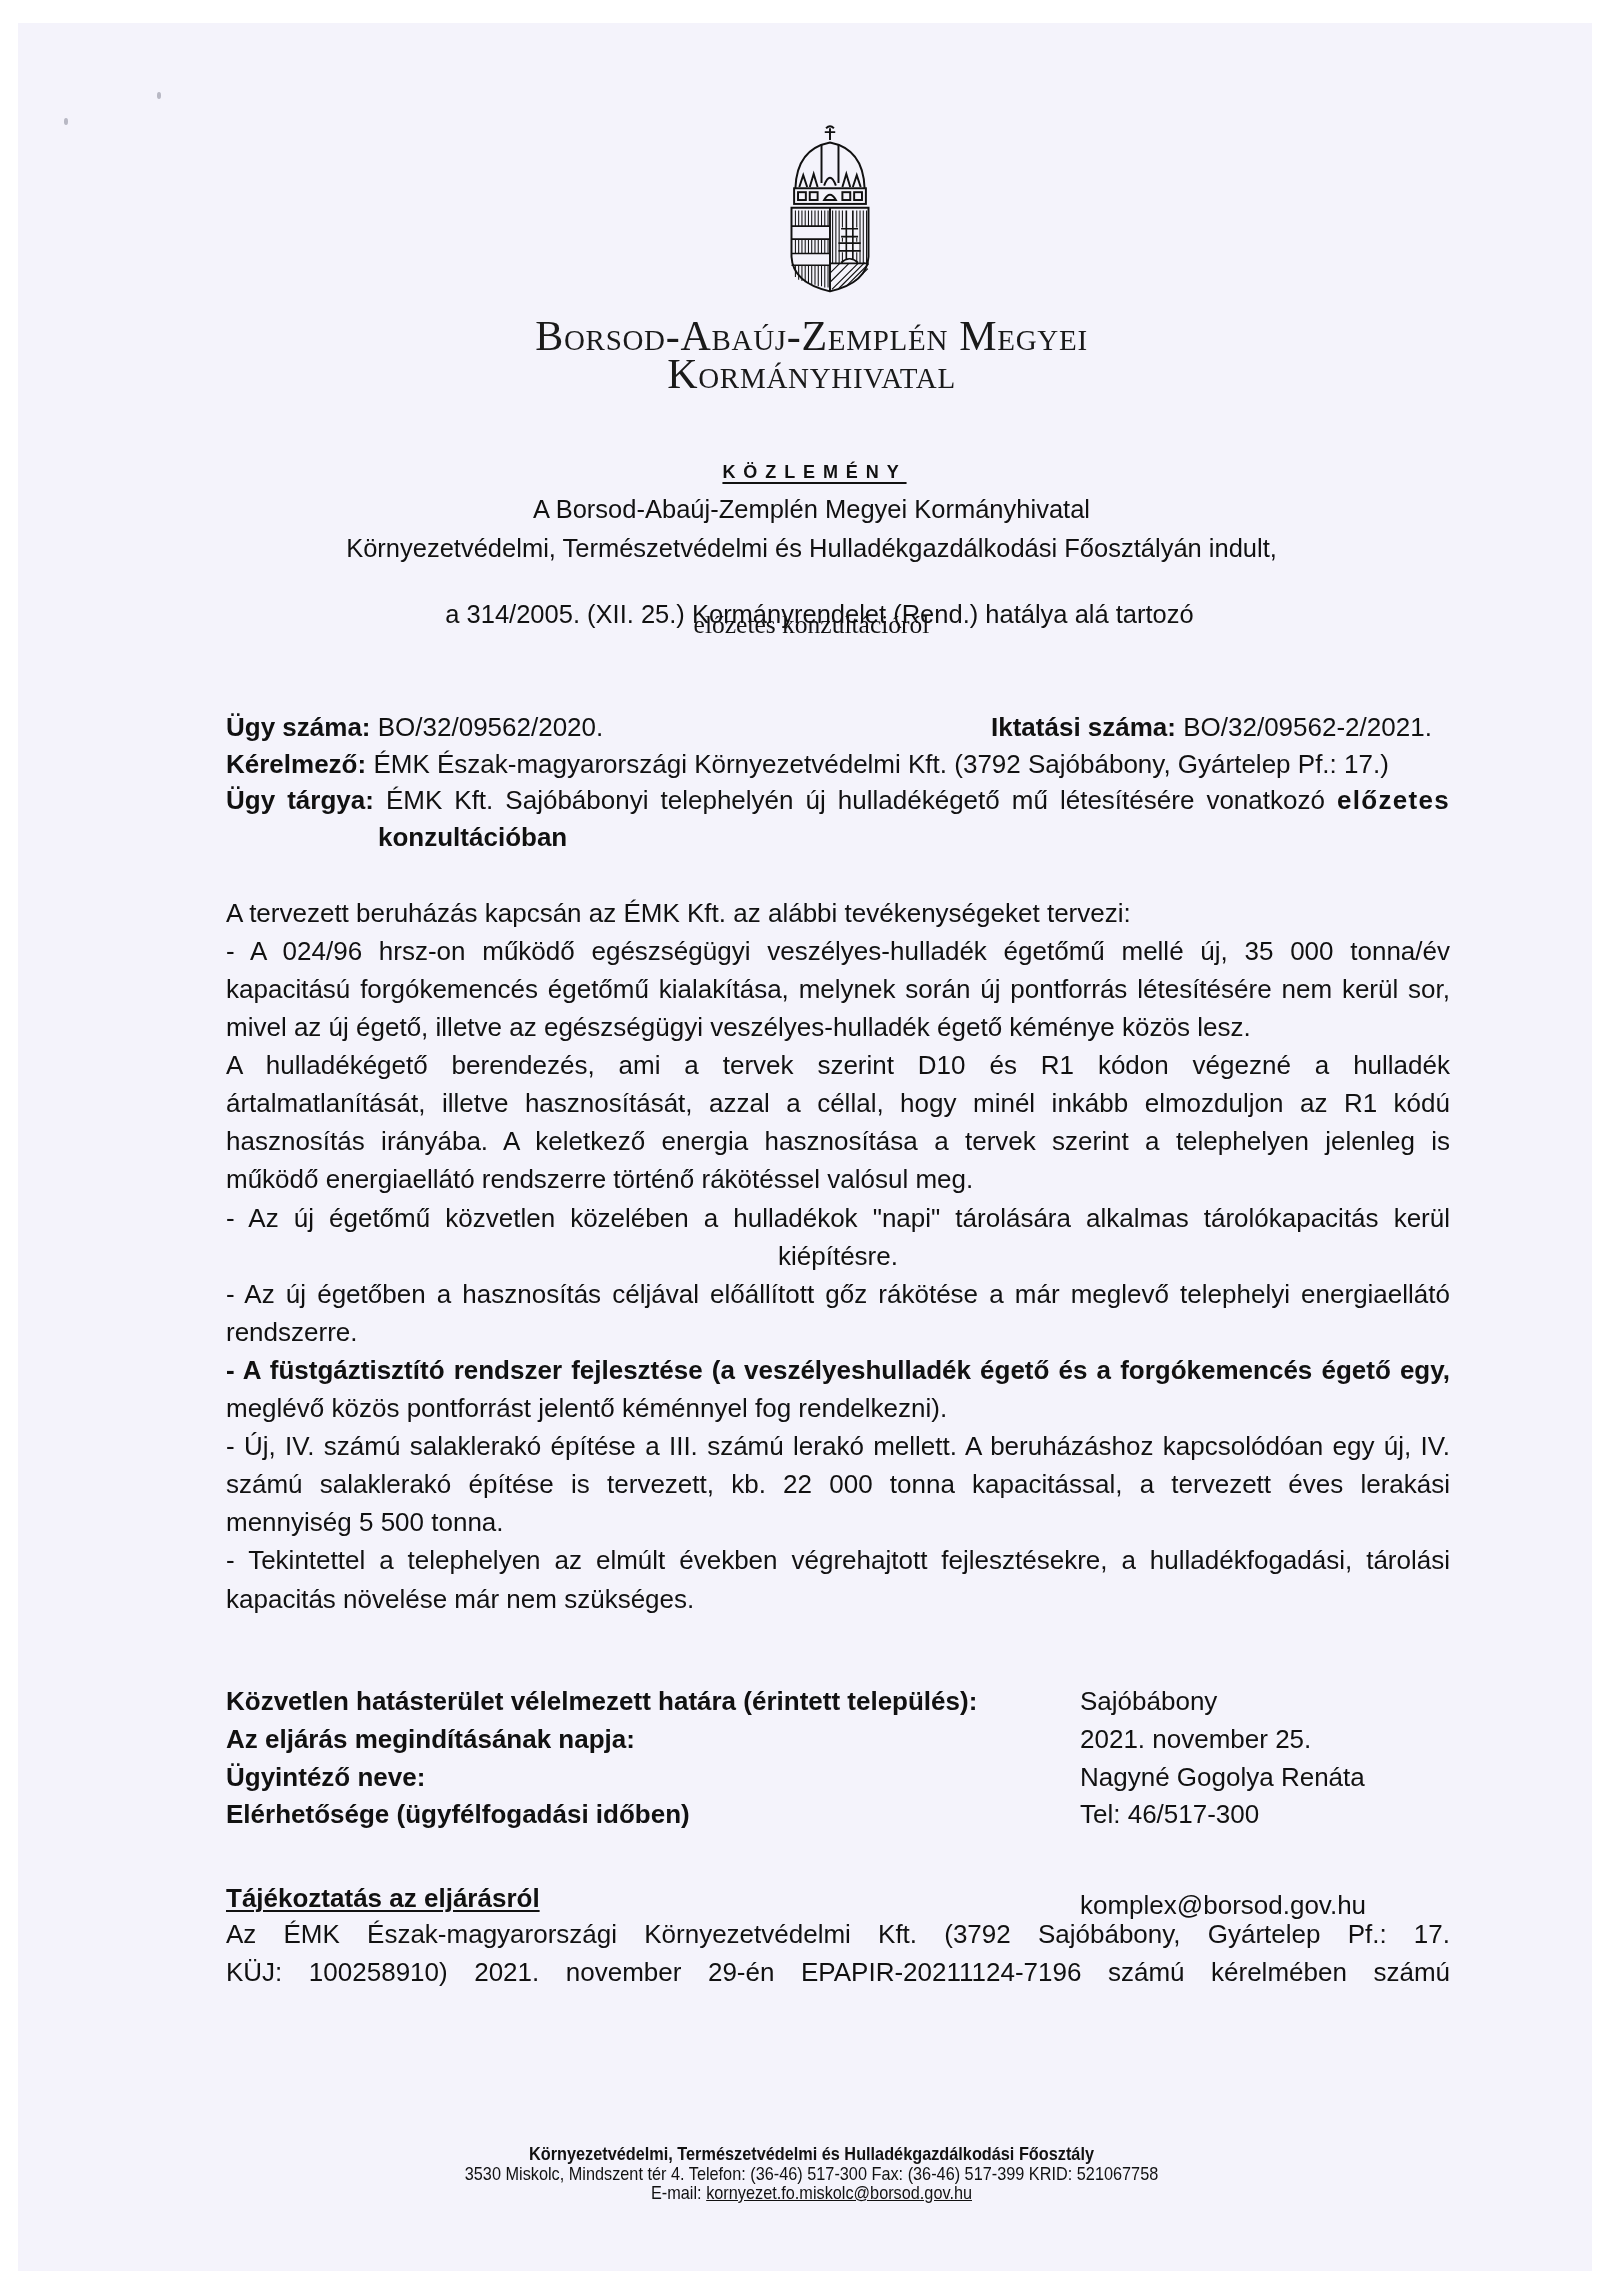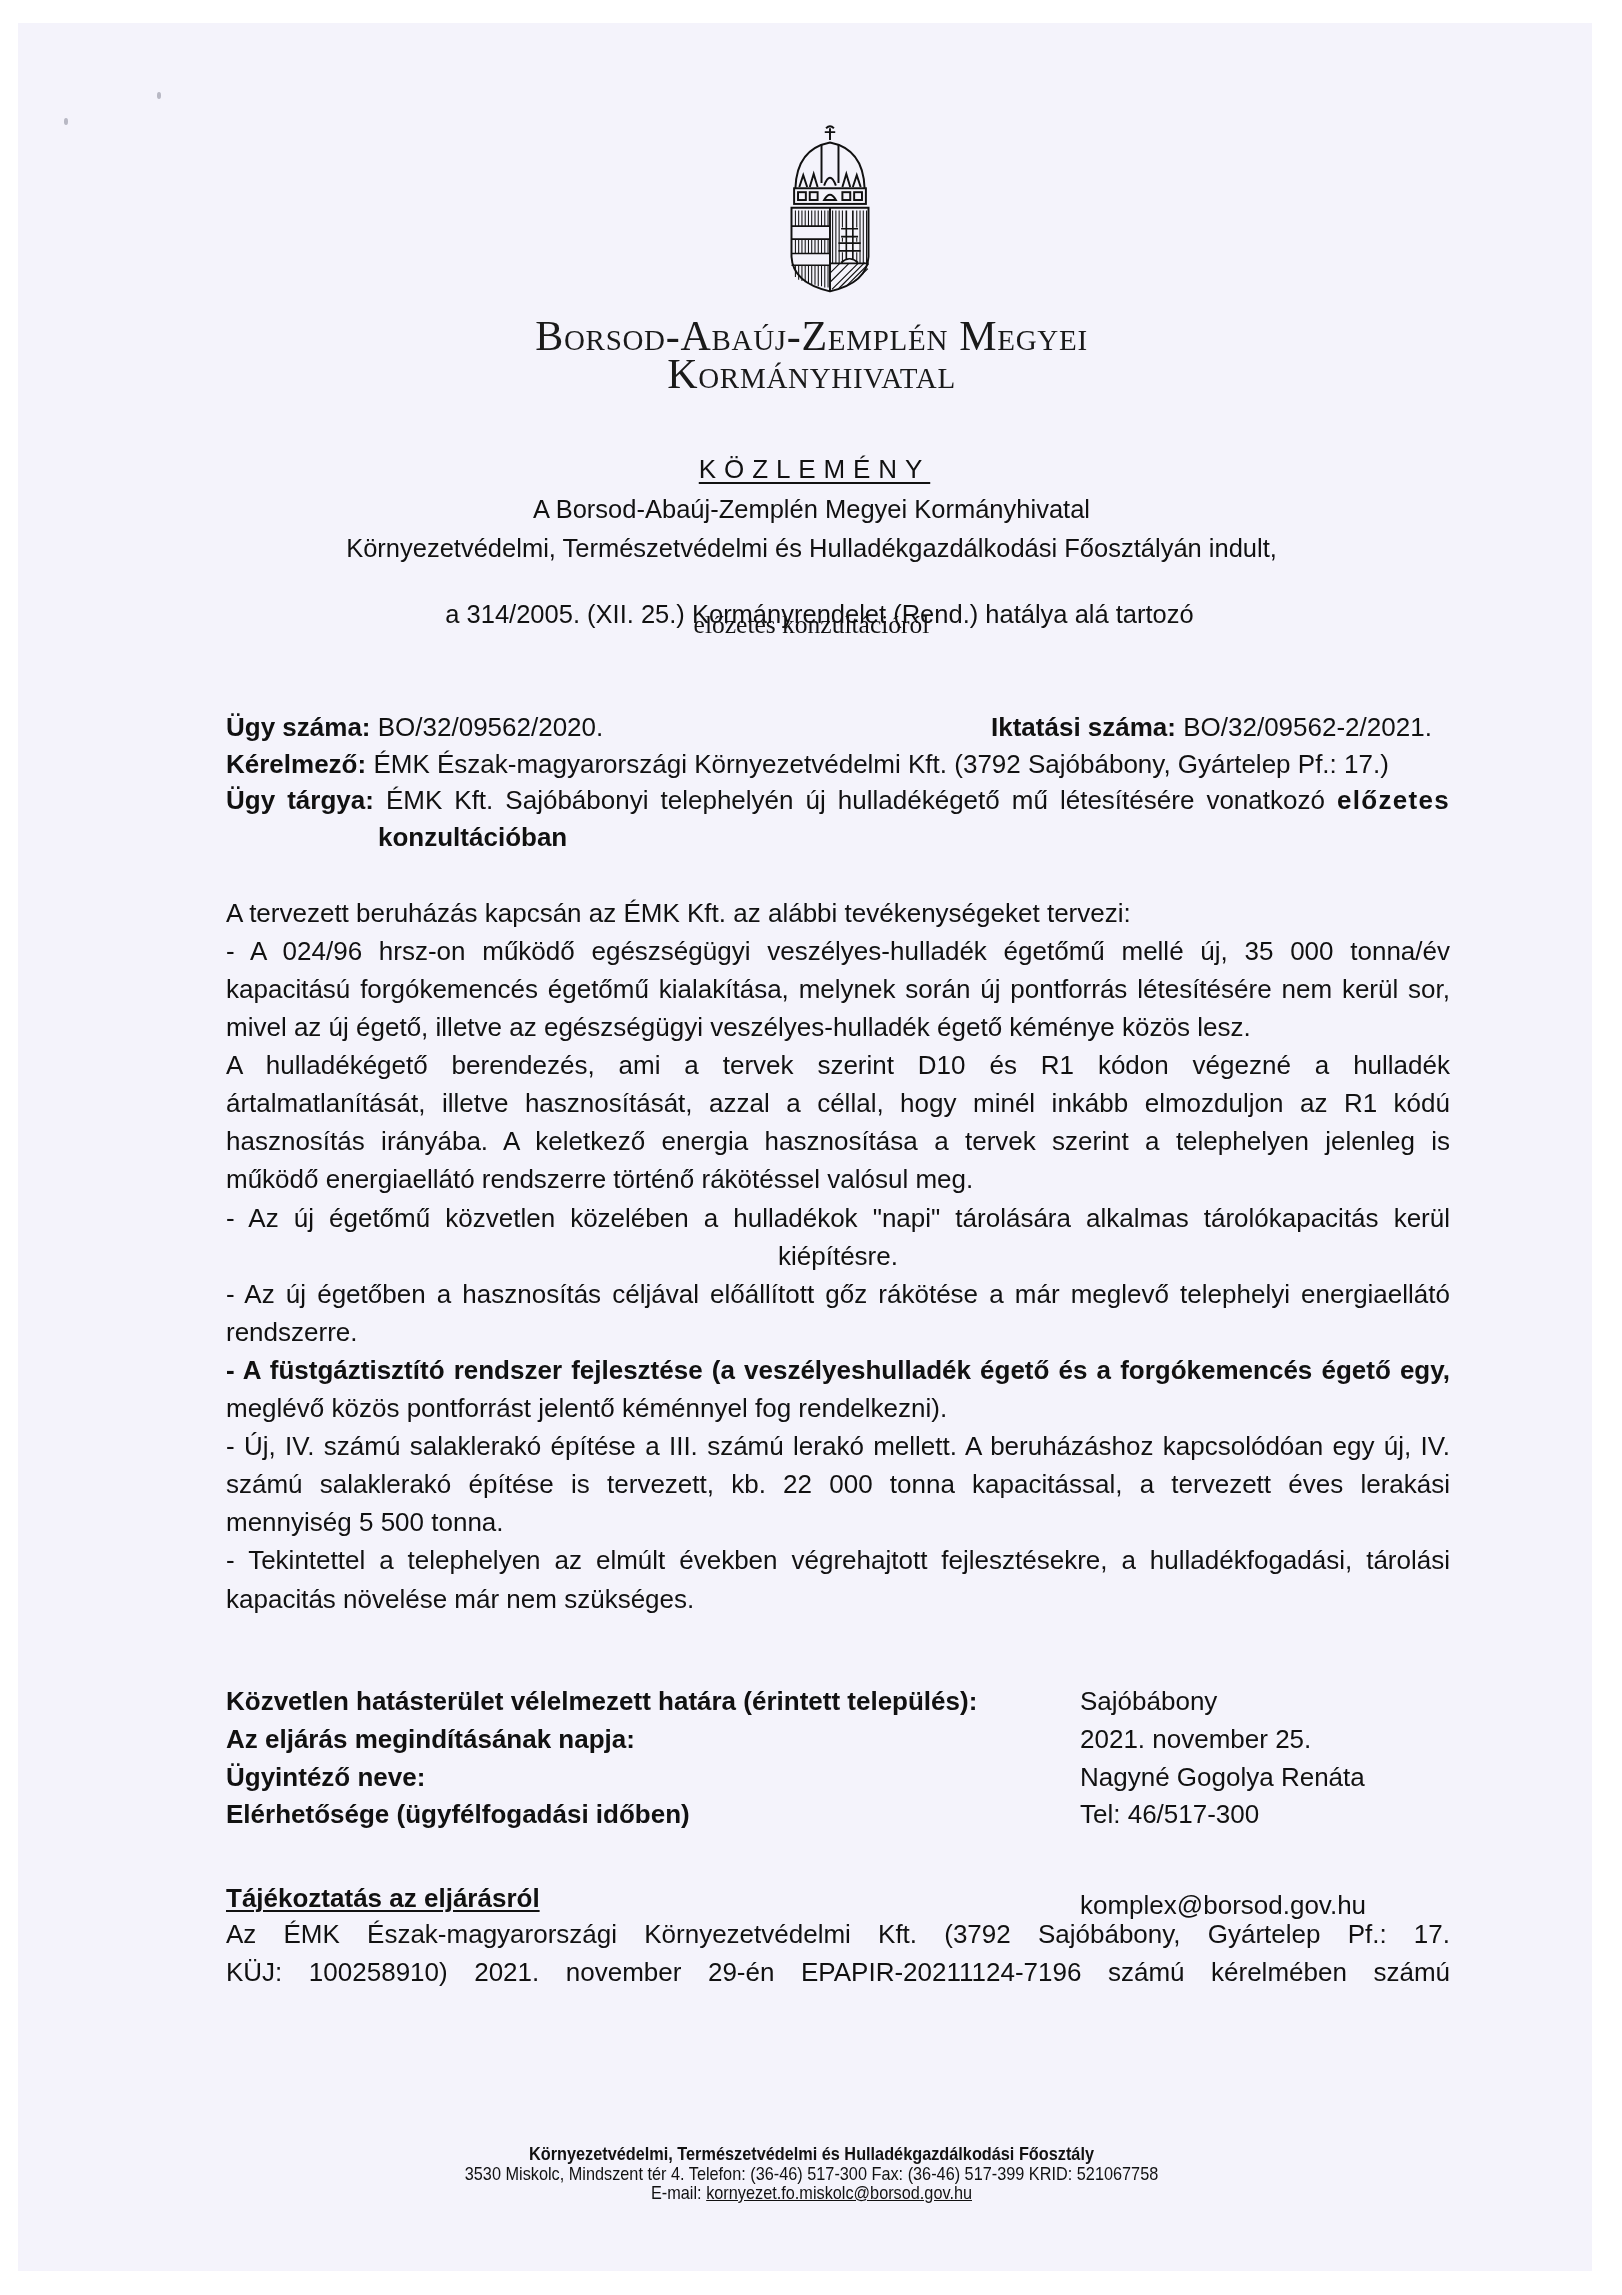--- a/index.html
+++ b/index.html
@@ -5,21 +5,21 @@
   html, body { margin:0; padding:0; }
   body { width:1623px; height:2295px; background:#ffffff; position:relative; overflow:hidden;
          font-family:"Liberation Sans", sans-serif; color:#111111; }
   .page { position:absolute; left:18.3px; top:23px; width:1574px; height:2248px; background:#f4f3fb; }
   .abs { position:absolute; }
   .crest { position:absolute; left:790px; top:123px; width:80px; height:171px; }
   .org-title { position:absolute; left:0; width:1623px; text-align:center;
                font-family:"Liberation Serif", serif; font-variant:small-caps; color:#1a1a1a;
                font-size:42px; letter-spacing:0.7px; line-height:42px; }
   .center-line { position:absolute; left:0; width:1623px; text-align:center; font-size:25.5px; line-height:29px; }
-  .heading { font-weight:normal; letter-spacing:7.9px; text-decoration:underline; text-underline-offset:3.9px; text-decoration-thickness:2px; font-size:26px;margin-left:6px; }
+  .heading { font-weight:bold; letter-spacing:7.9px; text-decoration:underline; text-underline-offset:3.9px; text-decoration-thickness:2px; font-size:18px;margin-left:6px; }
   .line { position:absolute; left:226px; width:1224px; font-size:26px; line-height:30px; white-space:nowrap; }
   .just { text-align:justify; text-align-last:justify; white-space:normal; }
   b { font-weight:bold; }
   .kv-label { position:absolute; left:226px; font-weight:bold; font-size:26px; line-height:30px; white-space:nowrap; }
   .kv-value { position:absolute; left:1080px; font-size:26px; line-height:30px; white-space:nowrap; }
   .section-title { font-weight:bold; text-decoration:underline; text-underline-offset:3.3px; text-decoration-thickness:2px; }
   .footer-line { position:absolute; left:0; width:1623px; text-align:center; font-size:17.7px; line-height:19.6px; transform:scaleX(0.92); transform-origin:center; }
   .footer-bold { font-weight:bold; }
   .footer-link { text-decoration:underline; }
   .speck { position:absolute; width:3.9px; height:6.5px; border-radius:50%; background:#b8b8c4; }

